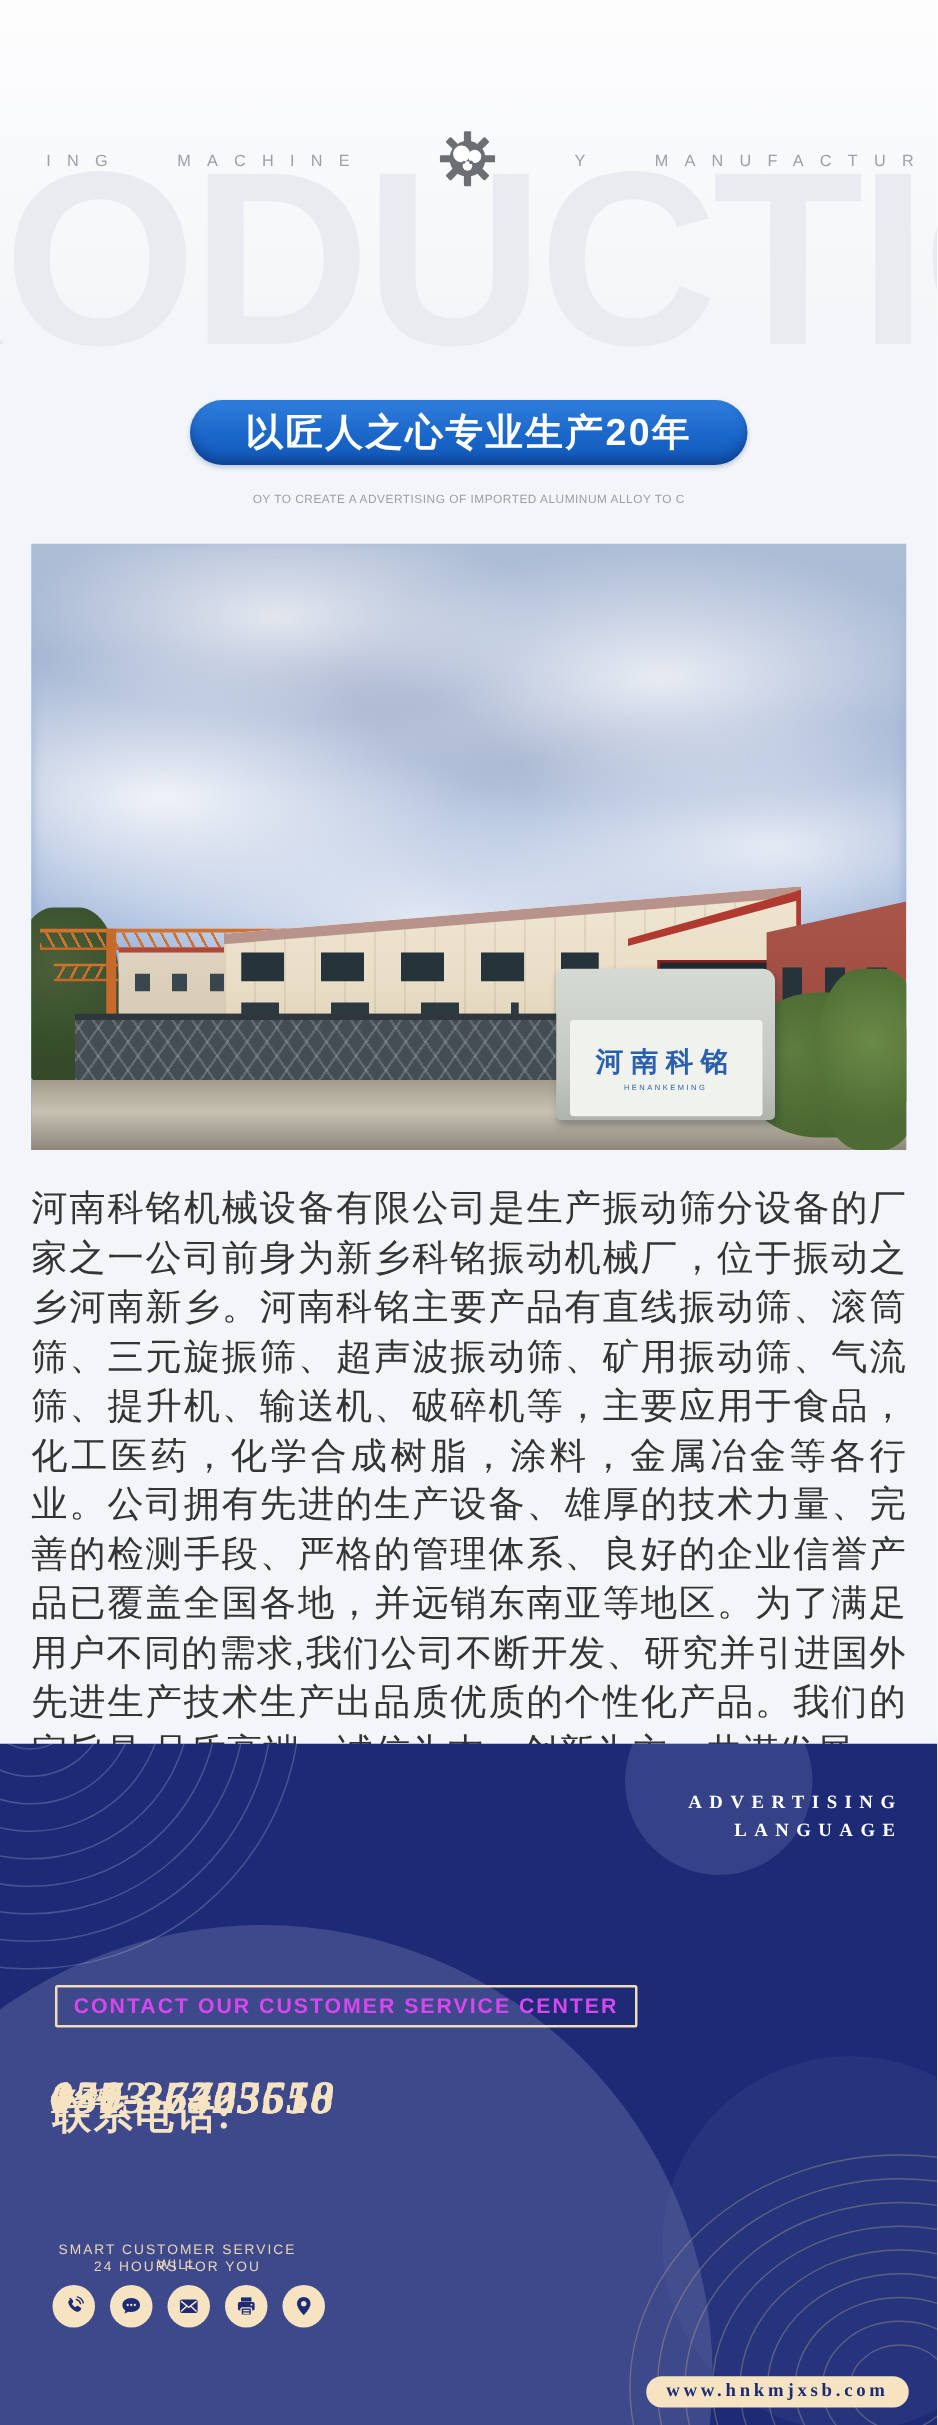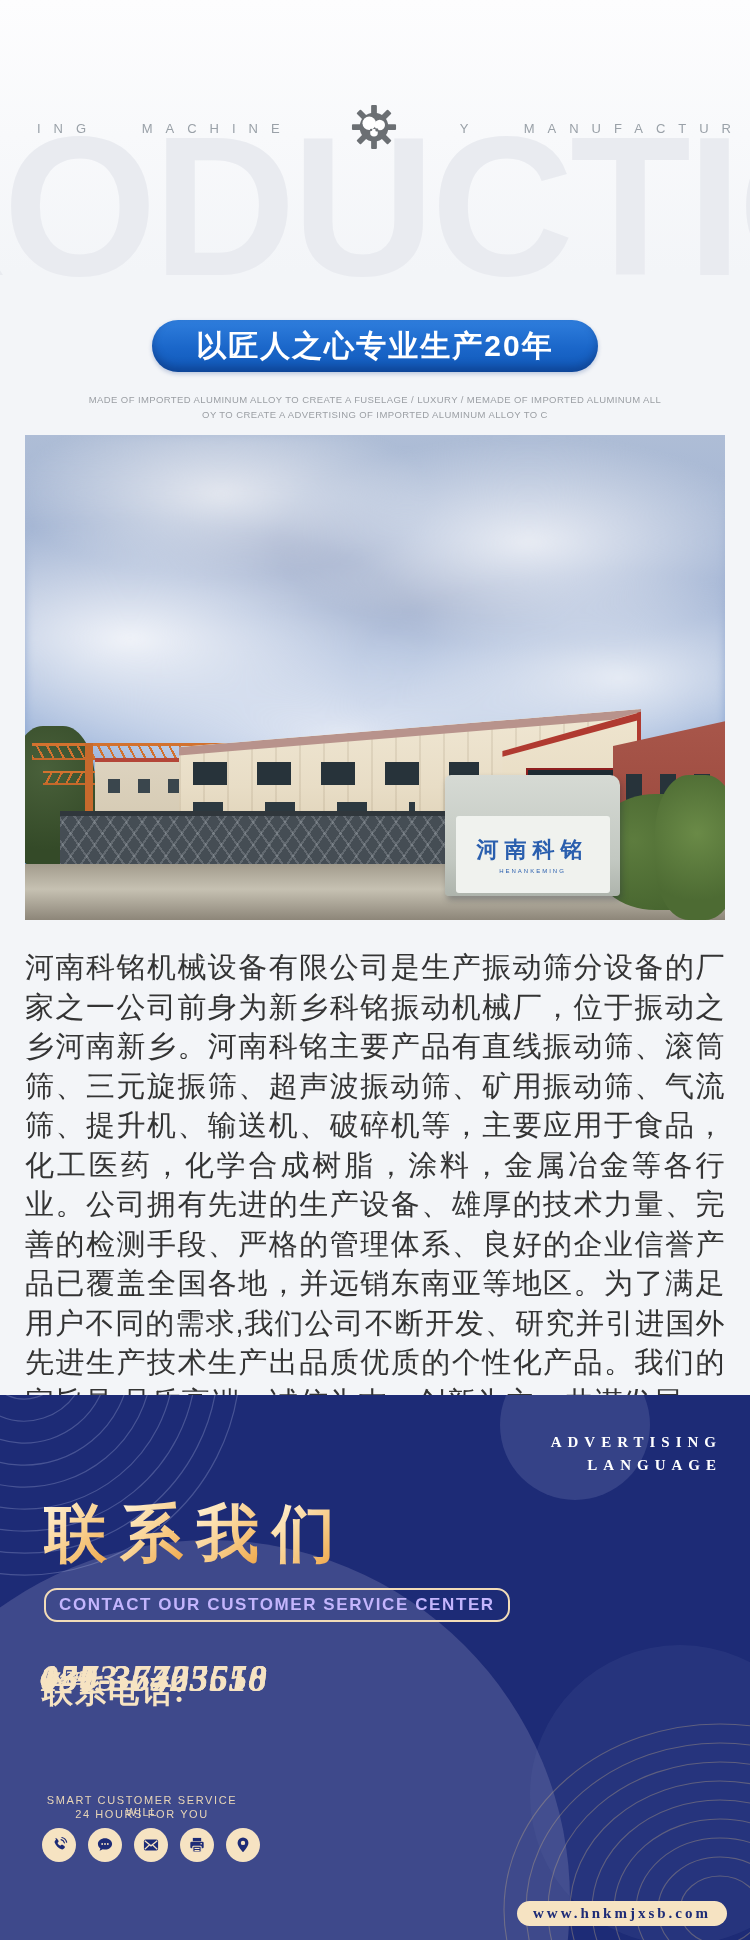--- a/index.html
+++ b/index.html
@@ -69,21 +69,21 @@
   .footer { position:relative; height:545px; background:#1d2b76; overflow:hidden; color:#f6e3c2; }
   .footer * { position:absolute; }
   .circle-big { left:-150px; top:145px; width:720px; height:720px; border-radius:50%; background:rgba(150,150,195,.28); }
   .circle-top { left:500px; top:-45px; width:150px; height:150px; border-radius:50%; background:rgba(110,120,175,.30); }
   .circle-right { left:530px; top:250px; width:300px; height:300px; border-radius:50%; background:rgba(100,110,170,.14); }
   .contour-tl { left:-40px; top:-60px; }
   .contour-br { right:-50px; bottom:-40px; }
   .ad-lang { top:36px; right:28px; text-align:right; font-family:"Liberation Serif","DejaVu Serif",serif; font-weight:bold; font-size:15px; letter-spacing:6px; line-height:23px; color:#ffffff; white-space:pre-line; }
   .contact-title { top:96px; left:44px; font-size:63px; font-weight:bold; letter-spacing:13px; white-space:nowrap;
     background:linear-gradient(135deg,#fff3d8 8%,#f8cf8e 48%,#ee9f3c 92%); background-size:25% 100%; -webkit-background-clip:text; background-clip:text; color:transparent; }
-  .contact-box { top:193px; left:44px; border:2px solid #f2dcb8; border-radius:13px; padding:5px 13px; font-size:17px; font-weight:bold; letter-spacing:1.6px; color:#c4b5fd; white-space:nowrap; }
+  .contact-box { top:193px; left:44px; border:2px solid #f2dcb8; border-radius:2px; padding:5px 13px; font-size:17px; font-weight:bold; letter-spacing:1.6px; color:#d946ef; white-space:nowrap; }
   .phone-label { top:240px; left:42px; font-size:31px; font-weight:bold; letter-spacing:2px; font-family:"Liberation Serif","DejaVu Serif",serif;margin-top:36px; }
   .phones { top:266px; left:40px; }
   .phone-row { position:static; display:block; font-family:"Liberation Serif","DejaVu Serif",serif; font-style:italic; font-weight:bold; font-size:37px; line-height:35px; letter-spacing:1px; color:#f6e3c2; white-space:nowrap; }
   .phone-row .note { font-size:14px; letter-spacing:0; }
   .addr-pill { top:371px; left:42px; border:2px solid #f2dcb8; border-radius:15px; padding:3px 12px; font-size:13px; letter-spacing:3px; white-space:nowrap; color:#f6e3c2; }
   .svc1 { top:399px; left:42px; width:200px; text-align:center; font-size:11px; letter-spacing:1.6px; color:#e8d6b8; }
   .svc2 { top:413px; left:42px; width:200px; text-align:center; font-size:11px; letter-spacing:1.6px; color:#e8d6b8; }
   .icons-row { top:433px; left:42px; display:flex; gap:12px; position:absolute; }
   .cicon { position:static; width:34px; height:34px; border-radius:50%; background:#f6e3c2; display:flex; align-items:center; justify-content:center; }
   .site-pill { top:506px; right:23px; background:#f6e3c2; border-radius:14px; padding:4px 16px; font-family:"Liberation Serif","DejaVu Serif",serif; font-weight:bold; font-size:15px; letter-spacing:3px; color:#1d2b76; white-space:nowrap; }
@@ -118,21 +118,20 @@
           <circle cx="27" cy="27" r="1.6" fill="#6b6f73"></circle>
           <circle cx="21" cy="27" r="1.2" fill="#6b6f73"></circle>
         </svg>
       </span>
       <span>Y MANUFACTUR</span>
     </div>
     <div class="banner-pill">
       <div>以匠人之心专业生产20年</div>
     </div>
     <div class="subtext">
-      <div>MADE OF IMPORTED ALUMINUM ALLOY TO CREATE A FUSELAGE / LUXURY / MEMADE OF IMPORTED ALUMINUM ALL</div>
       <div>OY TO CREATE A ADVERTISING OF IMPORTED ALUMINUM ALLOY TO C</div>
     </div>
   </div>
 
   <div class="photo">
     <div class="clouds"></div>
     <div class="trees-left"></div>
     <div class="crane-truss1"></div>
     <div class="crane-truss2"></div>
     <div class="crane-post1"></div>
@@ -199,21 +198,20 @@
         <ellipse cx="250" cy="230" rx="128" ry="110"></ellipse>
           <ellipse cx="250" cy="230" rx="150" ry="129"></ellipse>
         <ellipse cx="250" cy="230" rx="172" ry="148"></ellipse>
           <ellipse cx="250" cy="230" rx="194" ry="167"></ellipse>
         <ellipse cx="250" cy="230" rx="216" ry="186"></ellipse>
       </g>
     </svg>
 
     <div class="ad-lang">ADVERTISING
 LANGUAGE</div>
-    <div class="contact-title">联系我们</div>
     <div class="contact-box">CONTACT OUR CUSTOMER SERVICE CENTER</div>
     <div class="phone-label">联系电话:</div>
 
     <div class="phones">
       <span class="phone-row">
         <span>0373-6403558</span>
           <span class="note"></span>
       </span>
       <span class="phone-row">
         <span>150-37323610</span>

